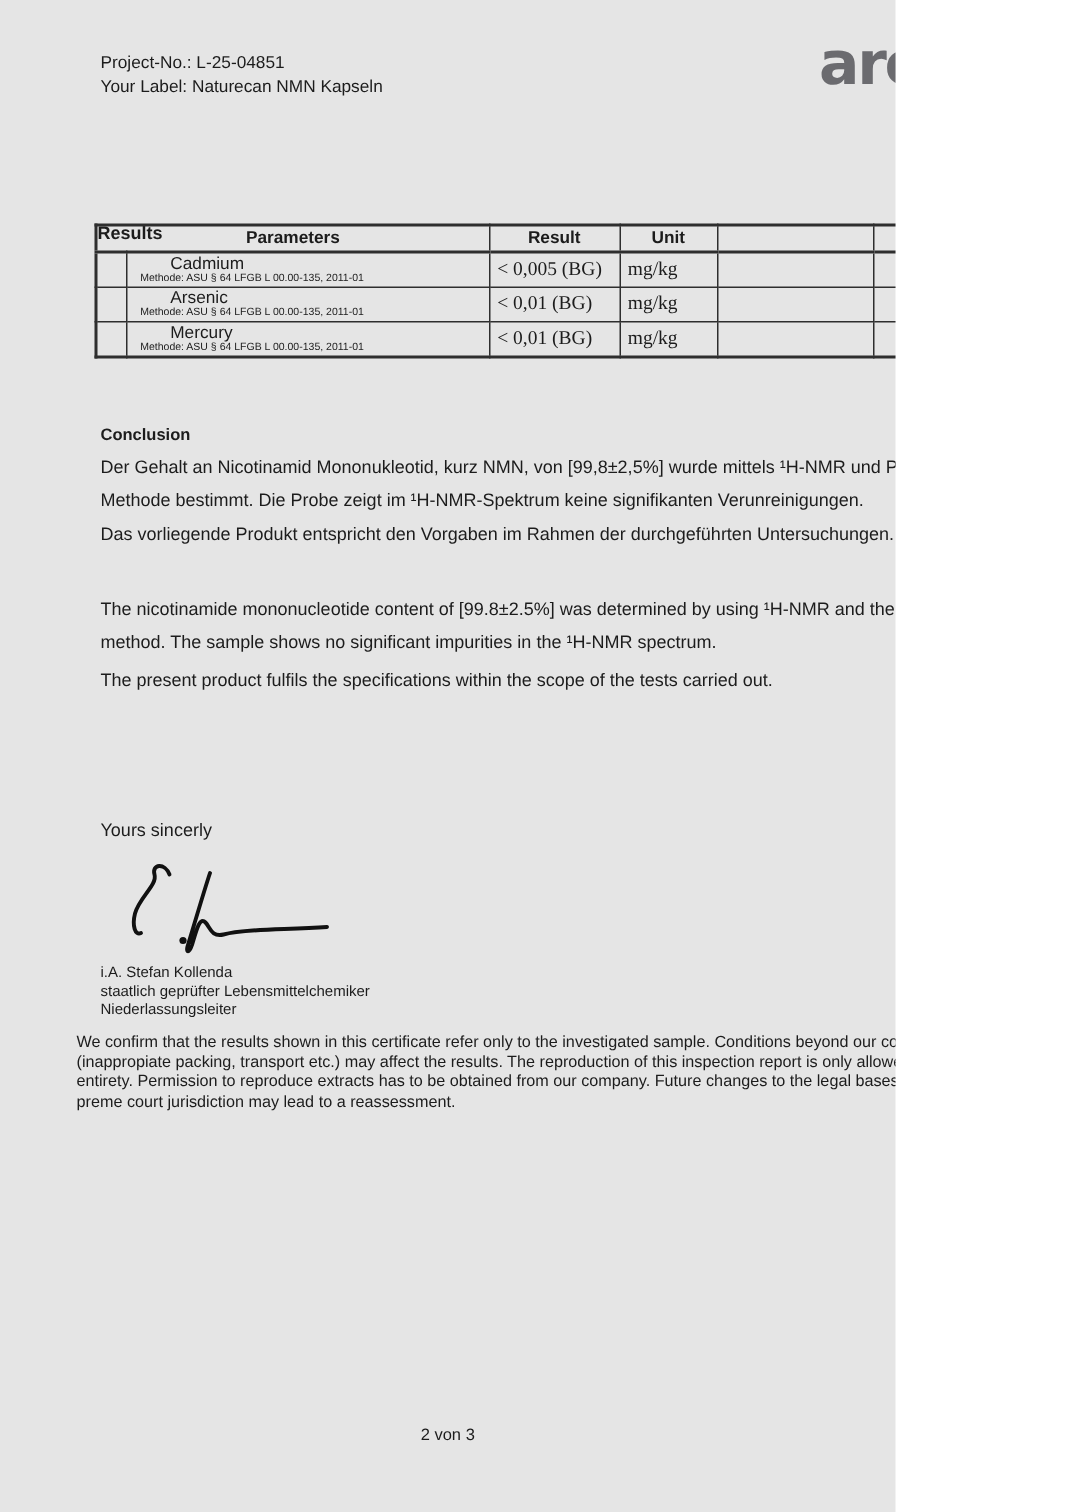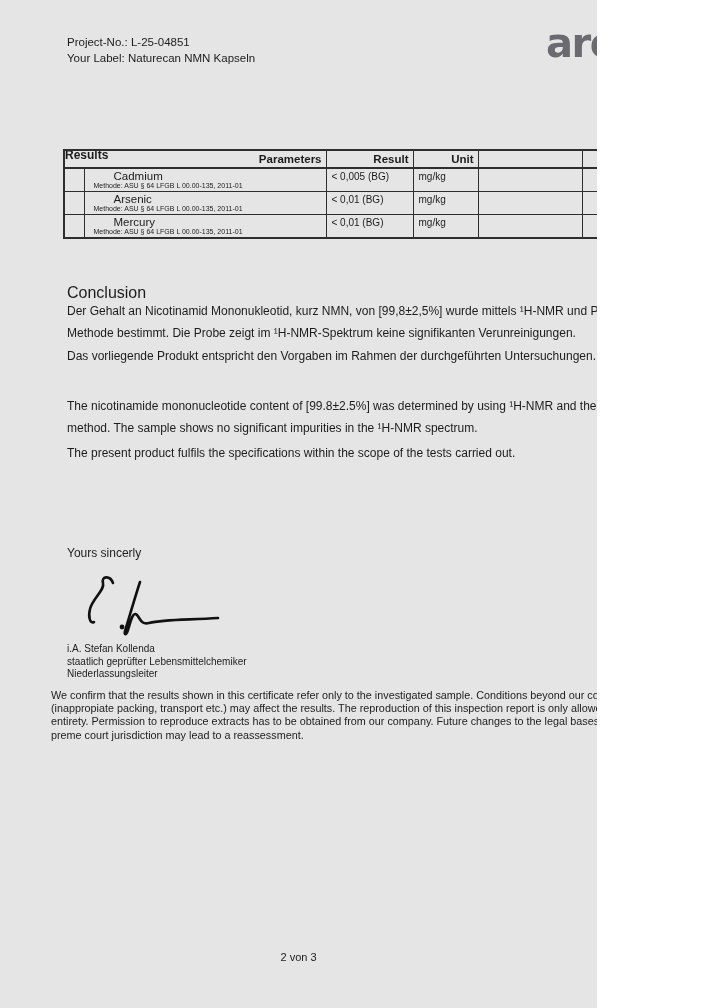--- a/index.html
+++ b/index.html
@@ -20,31 +20,31 @@
   .logo-slash { position:absolute; left:58px; top:29px; width:72px; height:4px;
                 background:#cf1038; transform:rotate(-52deg); border-radius:2px; }
 
   
   .results-heading { left:65px; top:132px; font-size:12px; font-weight:bold;margin-top:16px; }
   .results-table { position:absolute; left:63px; top:149px; width:602px;
                    border-collapse:collapse; table-layout:fixed; font-size:11.5px; }
   .results-table th, .results-table td { border:1px solid #2e2e2e; padding:0; vertical-align:top; }
   .results-table { border:2px solid #2e2e2e; }
   .results-table thead th { border-bottom:2px solid #2e2e2e; }
-  .results-table th { text-align:right; font-size:11.5px; font-weight:bold; padding:2px 4px 1px 4px; height:13px; }
+  .results-table th { text-align:center; font-size:11.5px; font-weight:bold; padding:2px 4px 1px 4px; height:13px; }
   .results-table tbody tr { height:21px; }
   .name-cell { padding:1px 2px 1px 9px !important; }
   .param-name { font-size:11.5px; line-height:12px;padding-left:20px; }
   .param-method { font-size:7px; line-height:8px; white-space:nowrap; }
-  .result-cell, .unit-cell { padding:2px 4px 1px 5px !important; font-size:10px; }
+  .result-cell, .unit-cell { padding:2px 4px 1px 5px !important; font-size:13px;font-family:Liberation Serif, serif; }
 
   .legend { left:65px; top:231px; width:622px; font-size:10px; line-height:13.5px; white-space:pre-line; }
 
   
-  .conclusion-heading { left:67px; top:284px; font-size:16px; font-weight:normal;text-align:center; }
+  .conclusion-heading { left:67px; top:284px; font-size:11px; font-weight:bold;text-align:center; }
   .para { left:67px; width:634px; font-size:12px; line-height:21.5px; white-space:pre-line; }
   .para-de-1 { top:301px; }
   .para-de-2 { top:346px; }
   .para-en-1 { top:396px; }
   .para-en-2 { top:443px; }
 
   
   .closing { left:67px; top:546px; font-size:12px; }
   .signature-svg { left:80px; top:574px; }
   .signer-block { left:67px; top:643px; font-size:10px; line-height:12.5px; }

